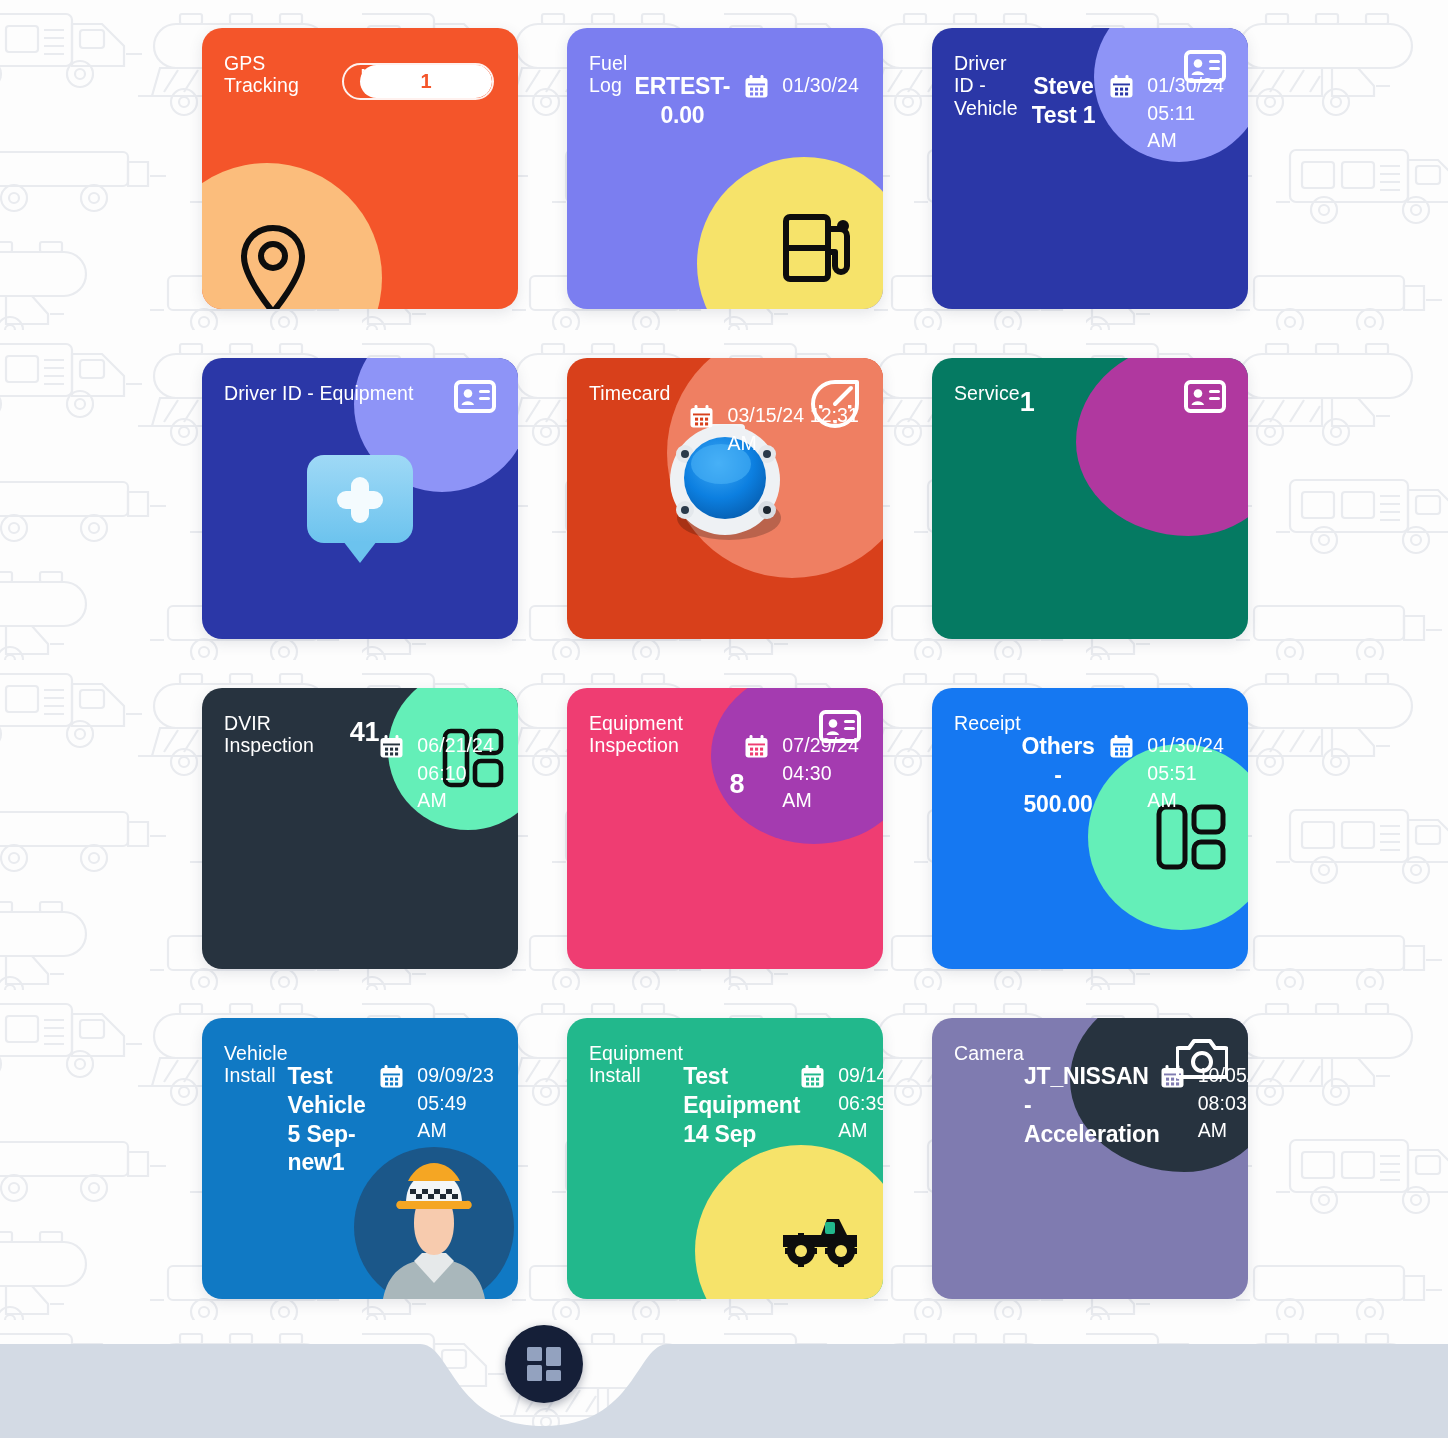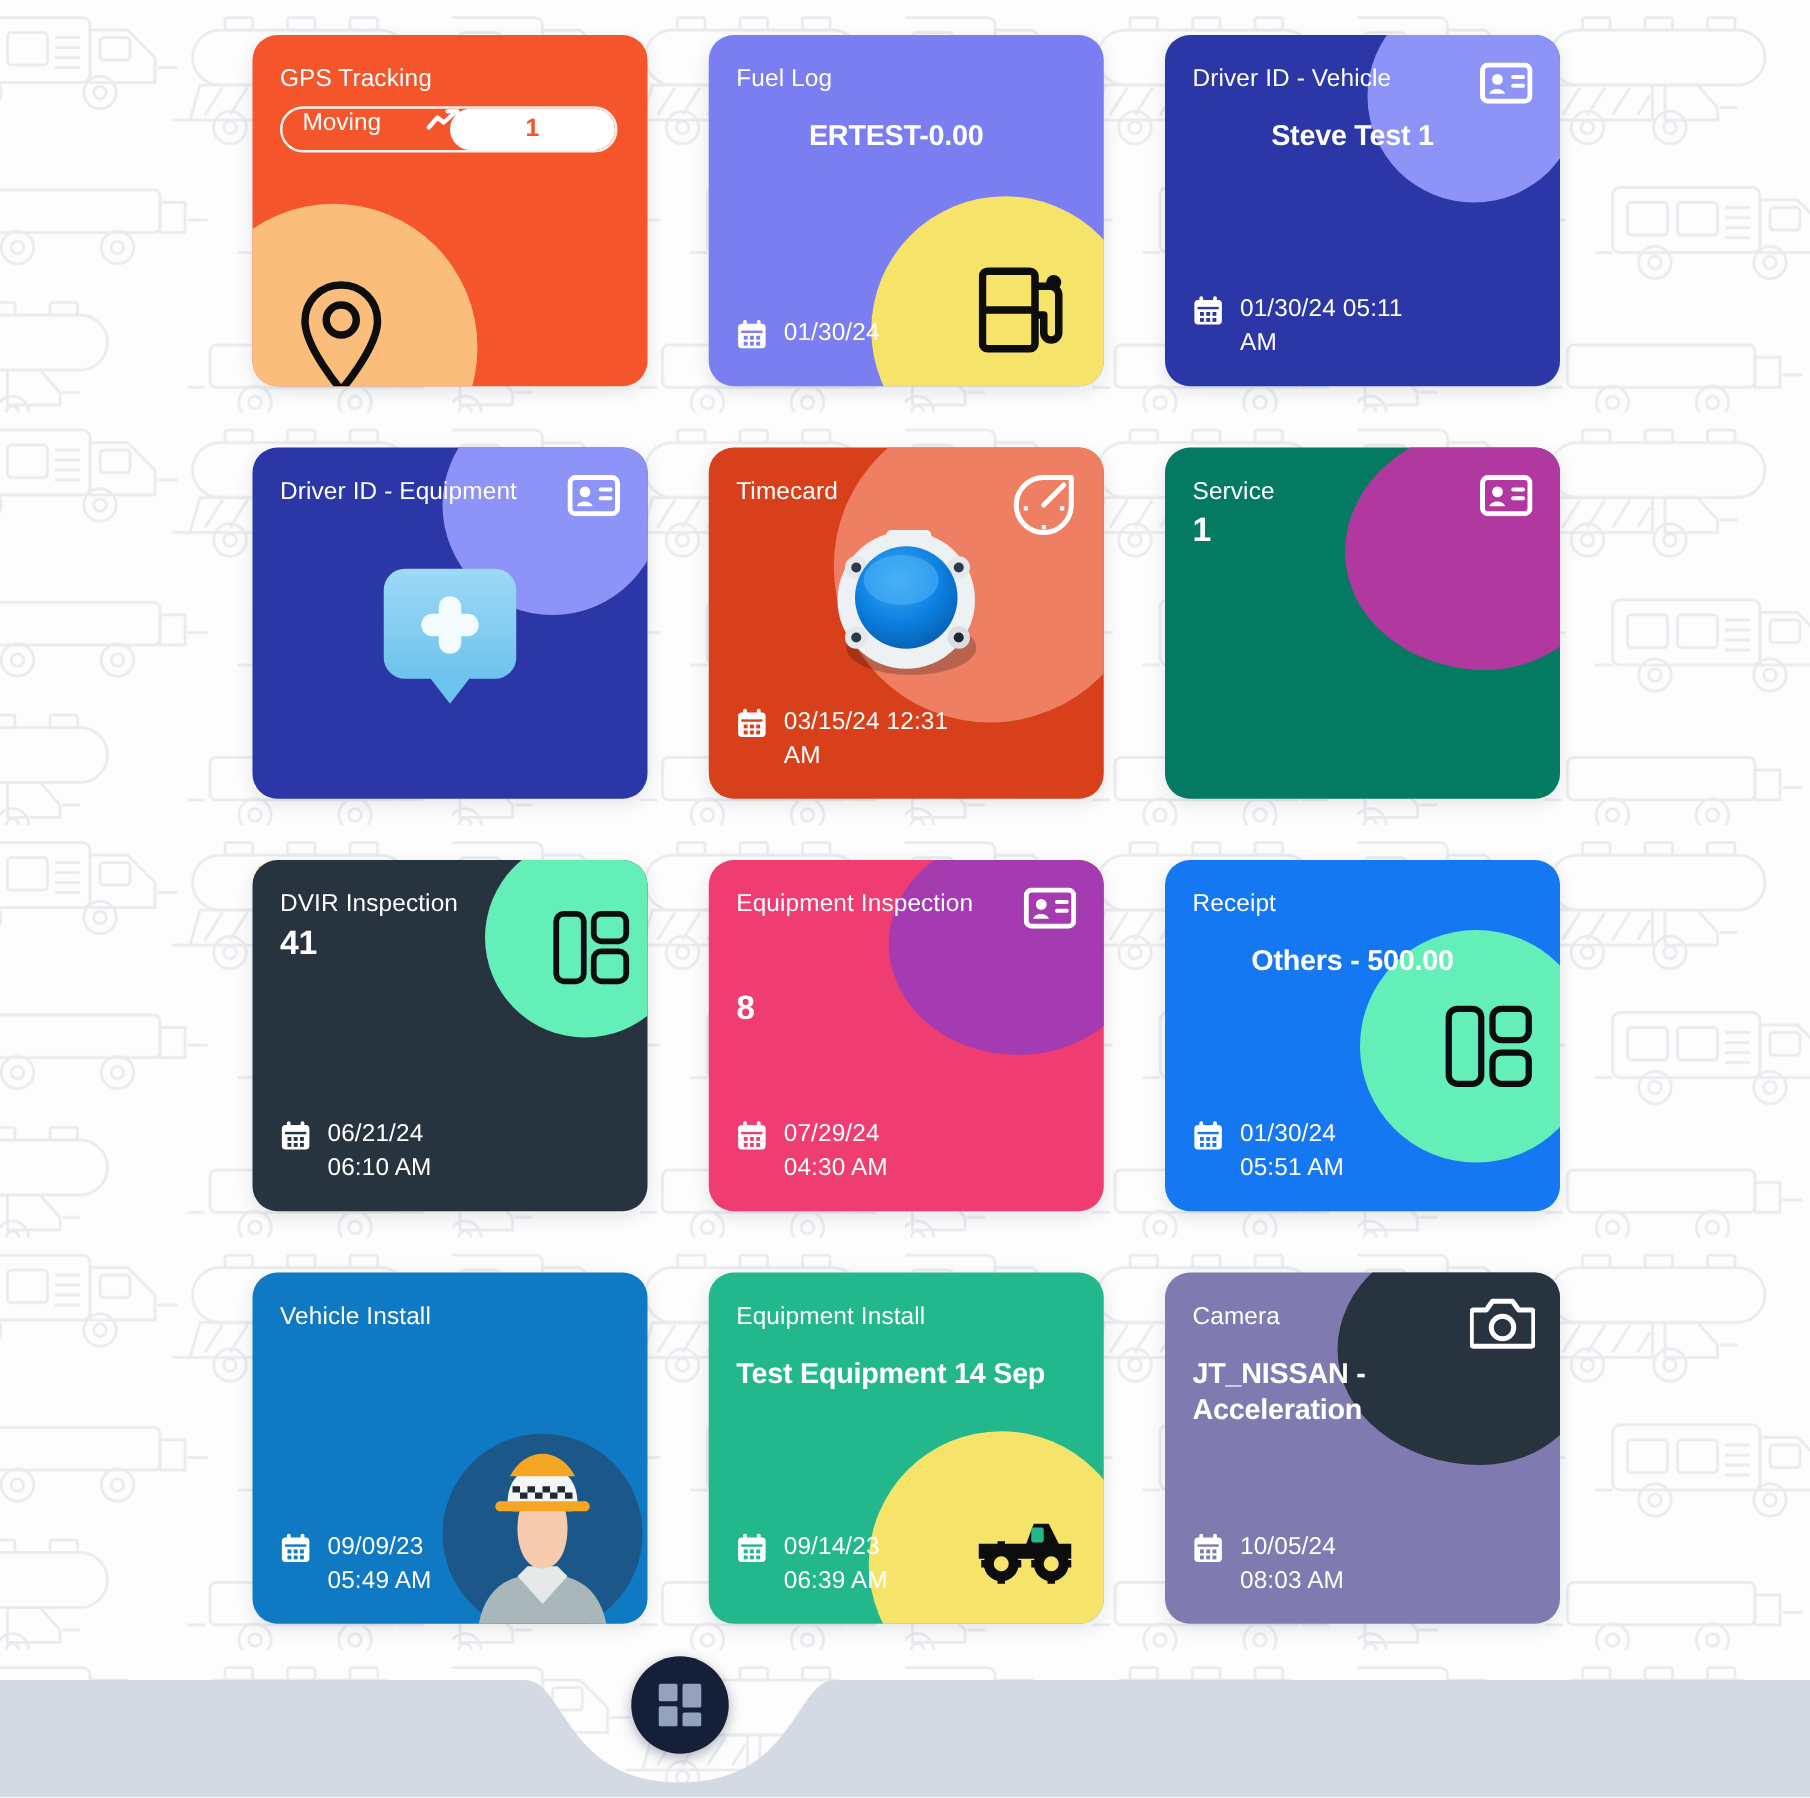--- a/index.html
+++ b/index.html
@@ -50,21 +50,20 @@
     position: absolute;
     pointer-events: none;
   }
 
   .card-body {
     position: relative;
     z-index: 3;
     height: 100%;
     padding: 24px 24px 20px 22px;
     display: flex;
-    flex-direction: column;
   }
 
   .card-title {
     font-size: 19.5px;
     font-weight: 400;
     color: #ffffff;
     letter-spacing: 0.1px;
     line-height: 1.15;
   }
 
@@ -549,20 +548,21 @@
         <rect x="82" y="44" width="6" height="5"></rect>
           <rect x="94" y="44" width="6" height="5"></rect>
         <rect x="64" y="49" width="6" height="5"></rect>
           <rect x="76" y="49" width="6" height="5"></rect>
         <rect x="88" y="49" width="6" height="5"></rect>
           <rect x="100" y="49" width="6" height="5"></rect>
       </g>
     </svg>
     <div class="card-body">
       <div class="card-title">Vehicle Install</div>
+      <div class="card-value" style="max-width:215px">Test Vehicle 5 Sep-new1</div>
       <div class="spacer"></div>
       <div class="card-date">
         <span class="cal">
           <svg width="25" height="25" viewBox="0 0 25 25">
             <rect x="1.5" y="4" width="22" height="19.5" rx="3" fill="#fff"></rect>
             <rect x="5.5" y="1" width="3" height="5.5" rx="1.4" fill="#fff"></rect>
             <rect x="16.5" y="1" width="3" height="5.5" rx="1.4" fill="#fff"></rect>
             <rect x="4" y="9.5" width="17" height="1.9" fill="#1079c4"></rect>
             <g fill="#1079c4">
               <rect x="6" y="13.6" width="3.1" height="3.1"></rect>

